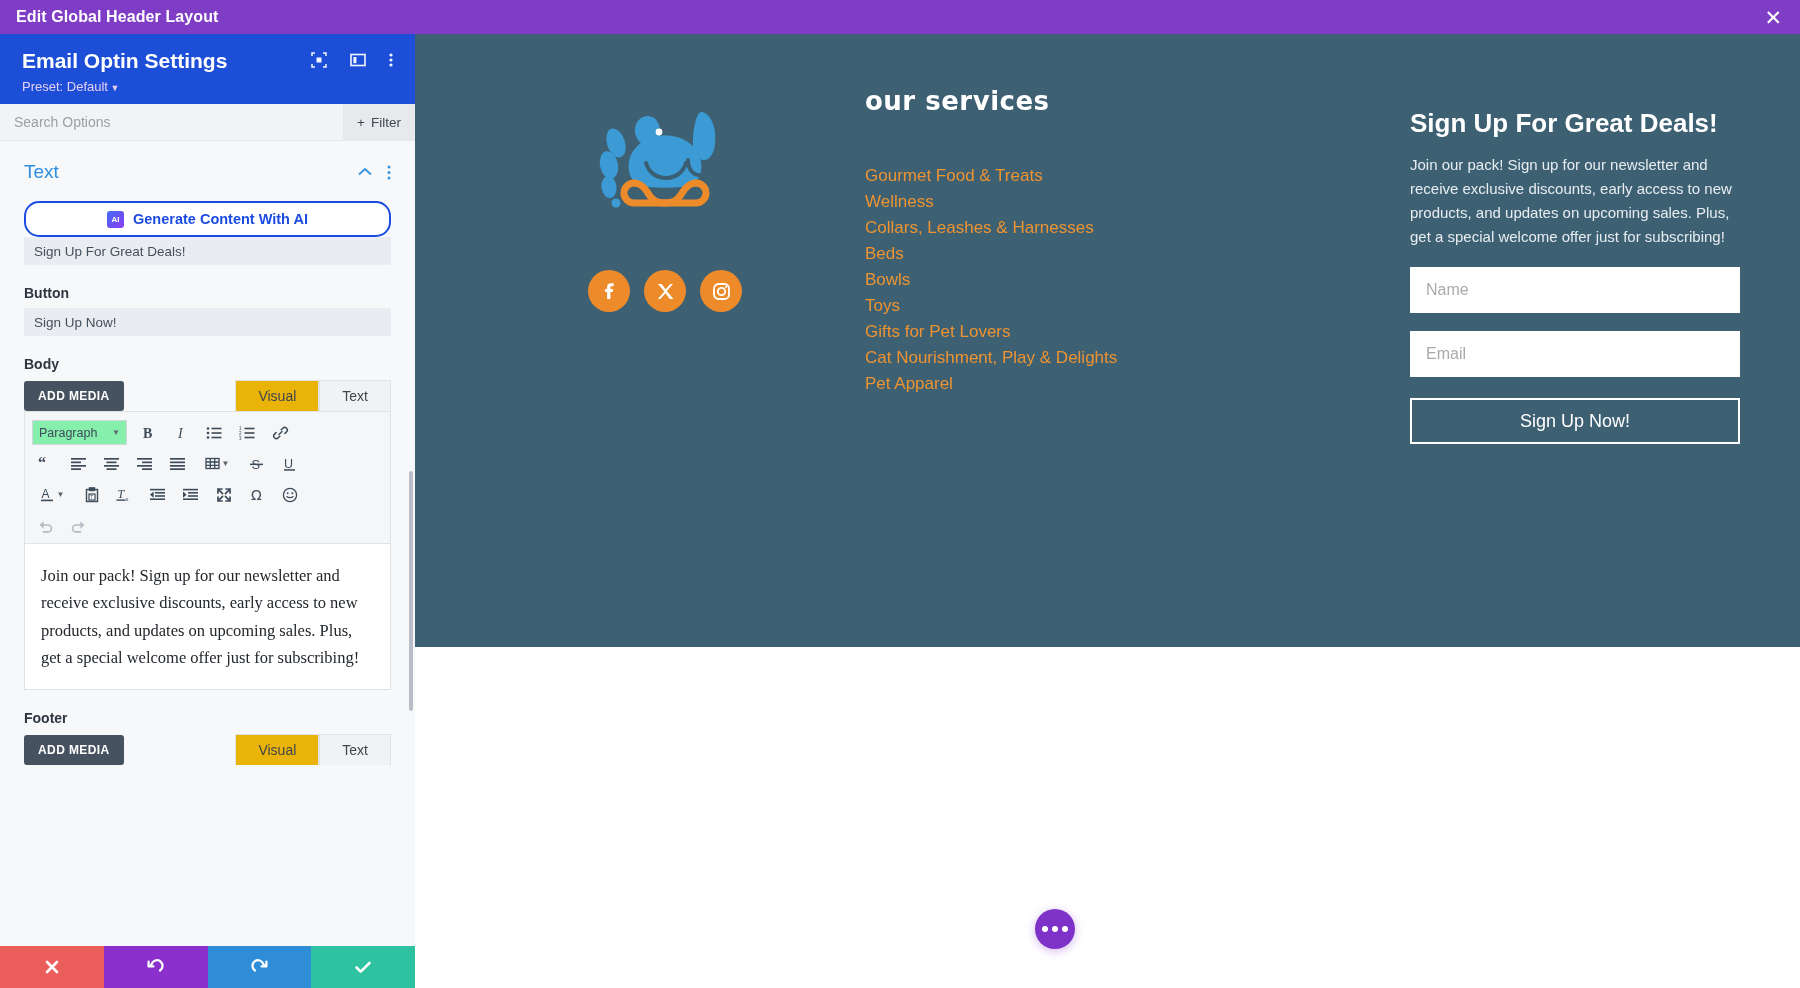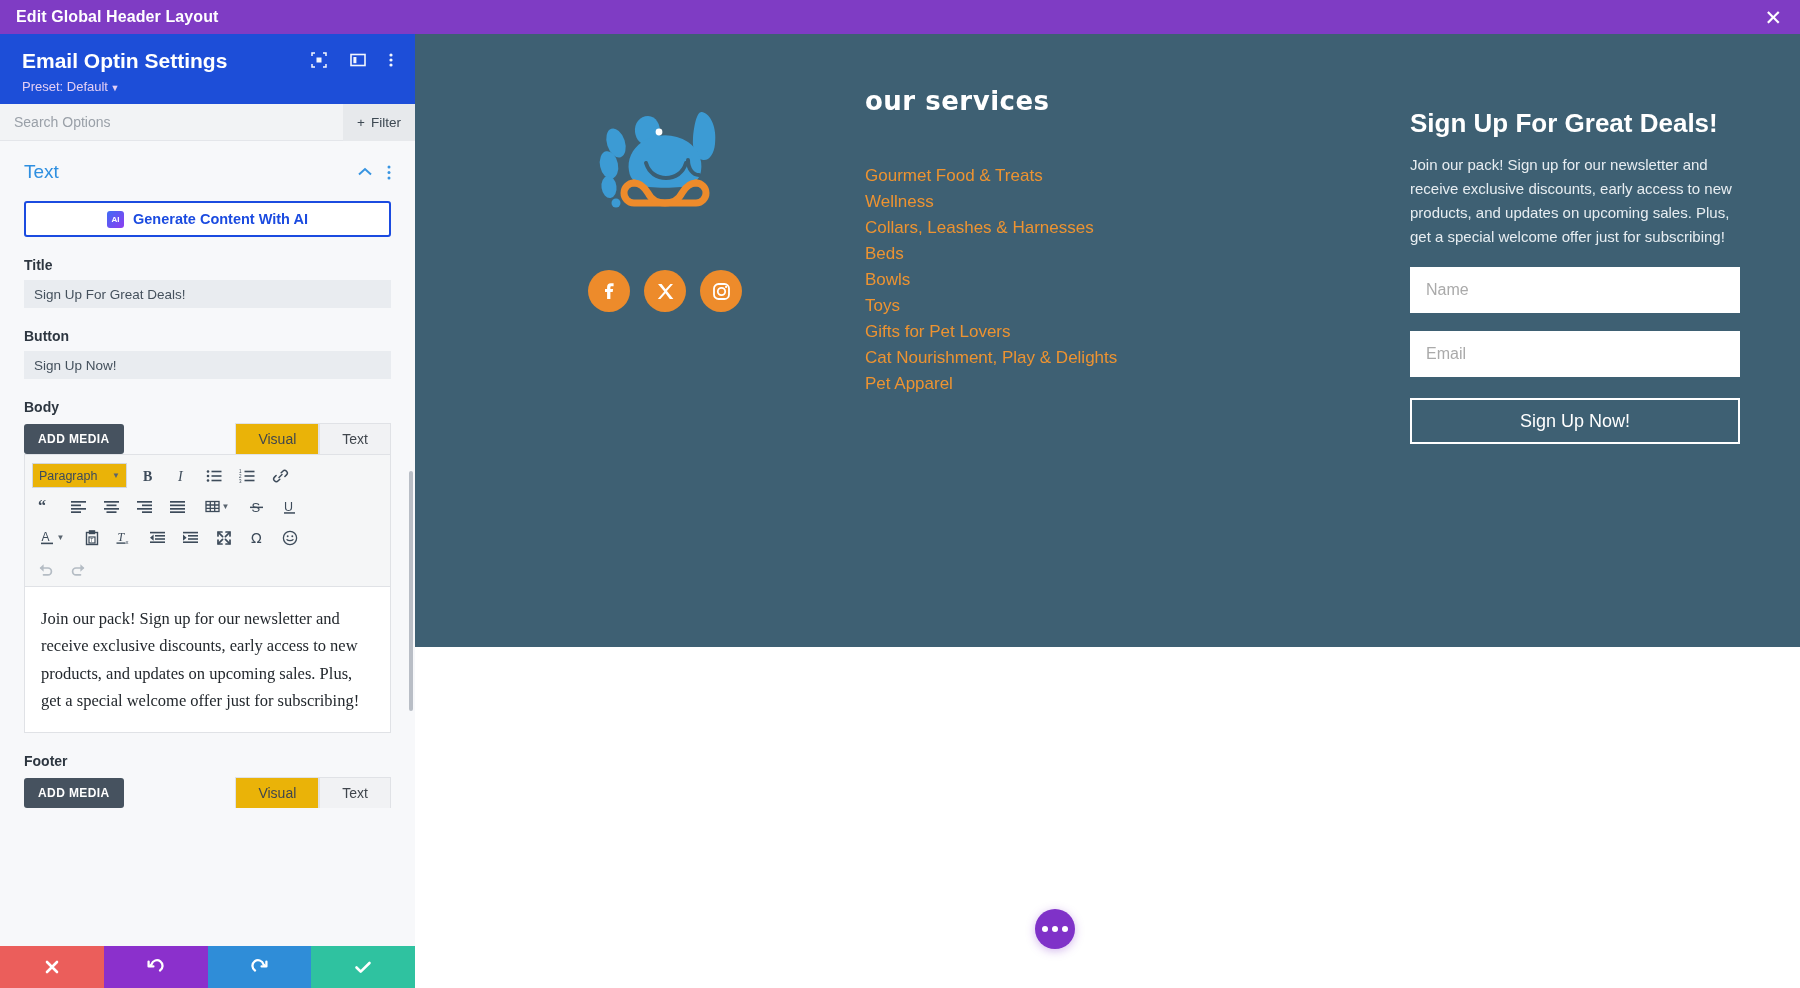--- a/index.html
+++ b/index.html
@@ -69,21 +69,21 @@
 
   .section-head {
     display: flex; align-items: center; justify-content: space-between;
     padding: 20px 24px 6px 24px;
   }
   .section-title { color: #2E8FE0; font-size: 19px; }
   .section-icons { display: flex; align-items: center; gap: 14px; }
 
   .ai-btn {
     margin: 12px 24px 0 24px; height: 36px; border: 2px solid #1B4BE0;
-    border-radius: 3px; background: #fff; display: flex; align-items: center;
+    border-radius: 15px; background: #fff; display: flex; align-items: center;
     justify-content: center; gap: 9px; cursor: pointer;
   }
   .ai-badge {
     width: 17px; height: 17px; border-radius: 3px;
     background: linear-gradient(135deg,#3F6CF5 0%,#8E3DF0 100%);
     color: #fff; font-size: 8px; font-weight: bold;
     display: flex; align-items: center; justify-content: center;
   }
   .ai-btn span.lbl { color: #1B4BE0; font-size: 14.5px; font-weight: bold; }
 
@@ -114,21 +114,21 @@
     border: 1px solid #e0e2e6; background: #f5f6f7; padding: 5px 4px 2px 4px;
   }
   .ed-row { display: flex; align-items: center; gap: 0; height: 31px; }
   .tbtn {
     width: 33px; height: 29px; display: flex; align-items: center; justify-content: center;
     cursor: pointer; color: #3d4b5a;
   }
   .tbtn.wide { width: 46px; gap: 2px; }
   .tbtn.dim { color: #b4bcc4; }
   .para-select {
-    width: 95px; height: 25px; border: 1px solid #d3d7dc; background: #eab308;
+    width: 95px; height: 25px; border: 1px solid #d3d7dc; background: #86efac;
     font-size: 12.5px; color: #3d4b5a; display: flex; align-items: center;
     justify-content: space-between; padding: 0 6px; margin: 0 5px 0 3px; cursor: pointer;
   }
   .caret-sm { font-size: 8px; color: #59646f; }
 
   .ed-area {
     border: 1px solid #e0e2e6; border-top: 0; background: #fff;
     padding: 18px 16px; min-height: 118px;
   }
   .ed-text {
@@ -271,21 +271,20 @@
               </svg>
           </span>
         </div>
       </div>
 
       <div class="ai-btn">
         <span class="ai-badge">AI</span>
         <span class="lbl">Generate Content With AI</span>
       </div>
 
-      <div class="field-label">Title</div>
       <input class="field-input" value="Sign Up For Great Deals!" style="">
 
       <div class="field-label">Button</div>
       <input class="field-input" value="Sign Up Now!" style="">
 
       <div class="field-label">Body</div>
 
       <div class="editor-wrap">
         <div class="ed-topbar">
           <div class="addmedia">ADD MEDIA</div>

